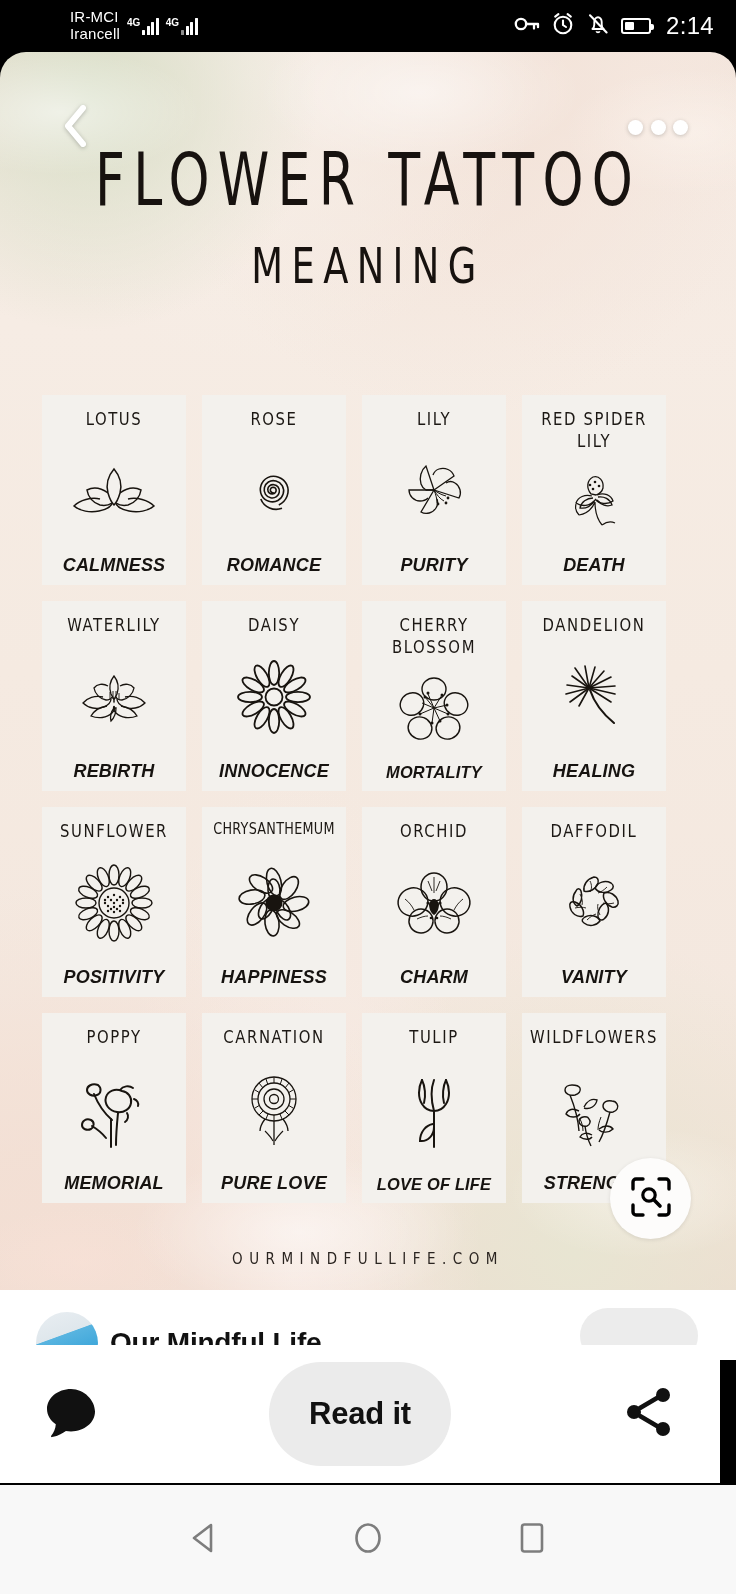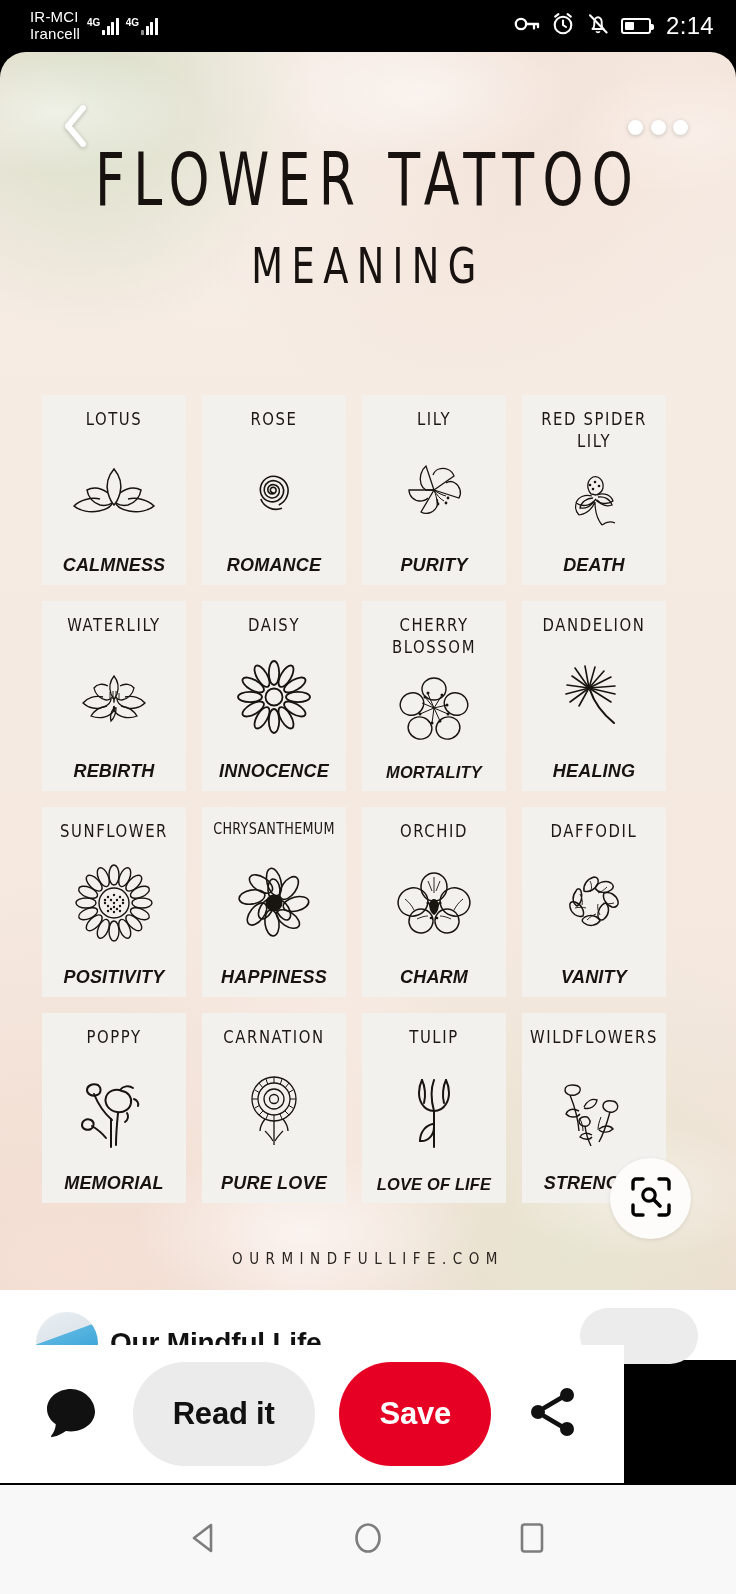--- a/index.html
+++ b/index.html
@@ -11,21 +11,21 @@
     position:relative;
   }
 
   
   .statusbar{
     position:absolute; top:0; left:0; width:736px; height:52px;
     background:#000; color:#fff;
     display:flex; align-items:center; justify-content:space-between;
     padding:0 22px 0 30px;
   }
-  .sb-left{ display:flex; align-items:center; gap:7px; }
+  .sb-left{ display:flex; align-items:center; gap:7px;margin-left:40px; }
   .carriers{ display:flex; flex-direction:column; line-height:1.12; font-size:15px; letter-spacing:.2px;}
   .sig-group{ display:flex; align-items:flex-end; gap:2px; }
   .gen{ font-size:10px; font-weight:700; align-self:flex-start; margin-bottom:2px;}
   .bars{ display:flex; align-items:flex-end; gap:1.5px; height:18px;}
   .bars i{ display:block; width:3px; background:#fff; border-radius:.5px;}
   .bars i:nth-child(1){height:5px} .bars i:nth-child(2){height:9px}
   .bars i:nth-child(3){height:13px} .bars i:nth-child(4){height:17px}
   .bars.dim i:nth-child(1){background:#8d8d8d}
   .sb-right{ display:flex; align-items:center; gap:11px; }
   .clock{ font-size:24px; letter-spacing:.3px; margin-left:4px; }
@@ -142,21 +142,21 @@
     background:linear-gradient(160deg,#e9eef2 0%,#dfe7ec 38%,#58b4e0 39%,#3fa7da 66%,#cfe2ec 67%,#eef3f6 100%);
   }
   .attrib-name{ font-size:28px; font-weight:700; color:#111; letter-spacing:-.2px;}
   .attrib-pill{
     position:absolute; top:1308px; right:38px; width:118px;height:56px;
     border-radius:28px; background:#ececec; z-index:4;
   }
 
   
   .actionbar{
-    position:absolute; top:1345px; left:0; width:624px; height:138px;
+    position:absolute; top:1345px; left:0; width:720px; height:138px;
     background:#fff; z-index:8;
     display:flex; align-items:center; justify-content:space-between;
     padding:0 34px;
   }
   .icon-btn{ width:74px;height:74px; display:flex;align-items:center;justify-content:center;}
   .pill{
     height:104px; border-radius:52px;
     display:flex;align-items:center;justify-content:center;
     font-size:31px; font-weight:700; letter-spacing:-.2px;
   }
@@ -605,21 +605,20 @@
 
 <div class="actionbar">
   <div class="icon-btn">
     <span>
       <svg width="62" height="62" viewBox="0 0 62 62">
           <path d="M31 8C17.7 8 7 16.9 7 27.9c0 6.2 3.4 11.7 8.8 15.3-.3 4.2-2 8.4-4.6 11.6-.5.6 0 1.5.8 1.3 6.6-1.4 11.3-4.2 13.9-6.2 1.6.3 3.3.5 5.1.5 13.3 0 24-8.9 24-19.9S44.3 8 31 8z" fill="#111"></path>
         </svg>
     </span>
   </div>
   <div class="pill readit">Read it</div>
-  <div class="pill save">Save</div>
   <div class="icon-btn">
     <span>
       <svg width="58" height="58" viewBox="0 0 58 58" fill="none" stroke="#111" stroke-width="4.6" stroke-linecap="round">
         <circle cx="43" cy="12" r="7" fill="#111" stroke="none"></circle>
         <circle cx="14" cy="29" r="7" fill="#111" stroke="none"></circle>
         <circle cx="43" cy="46" r="7" fill="#111" stroke="none"></circle>
         <path d="M20 25 37 15M20 33l17 10"></path>
       </svg>
     </span>
   </div>

